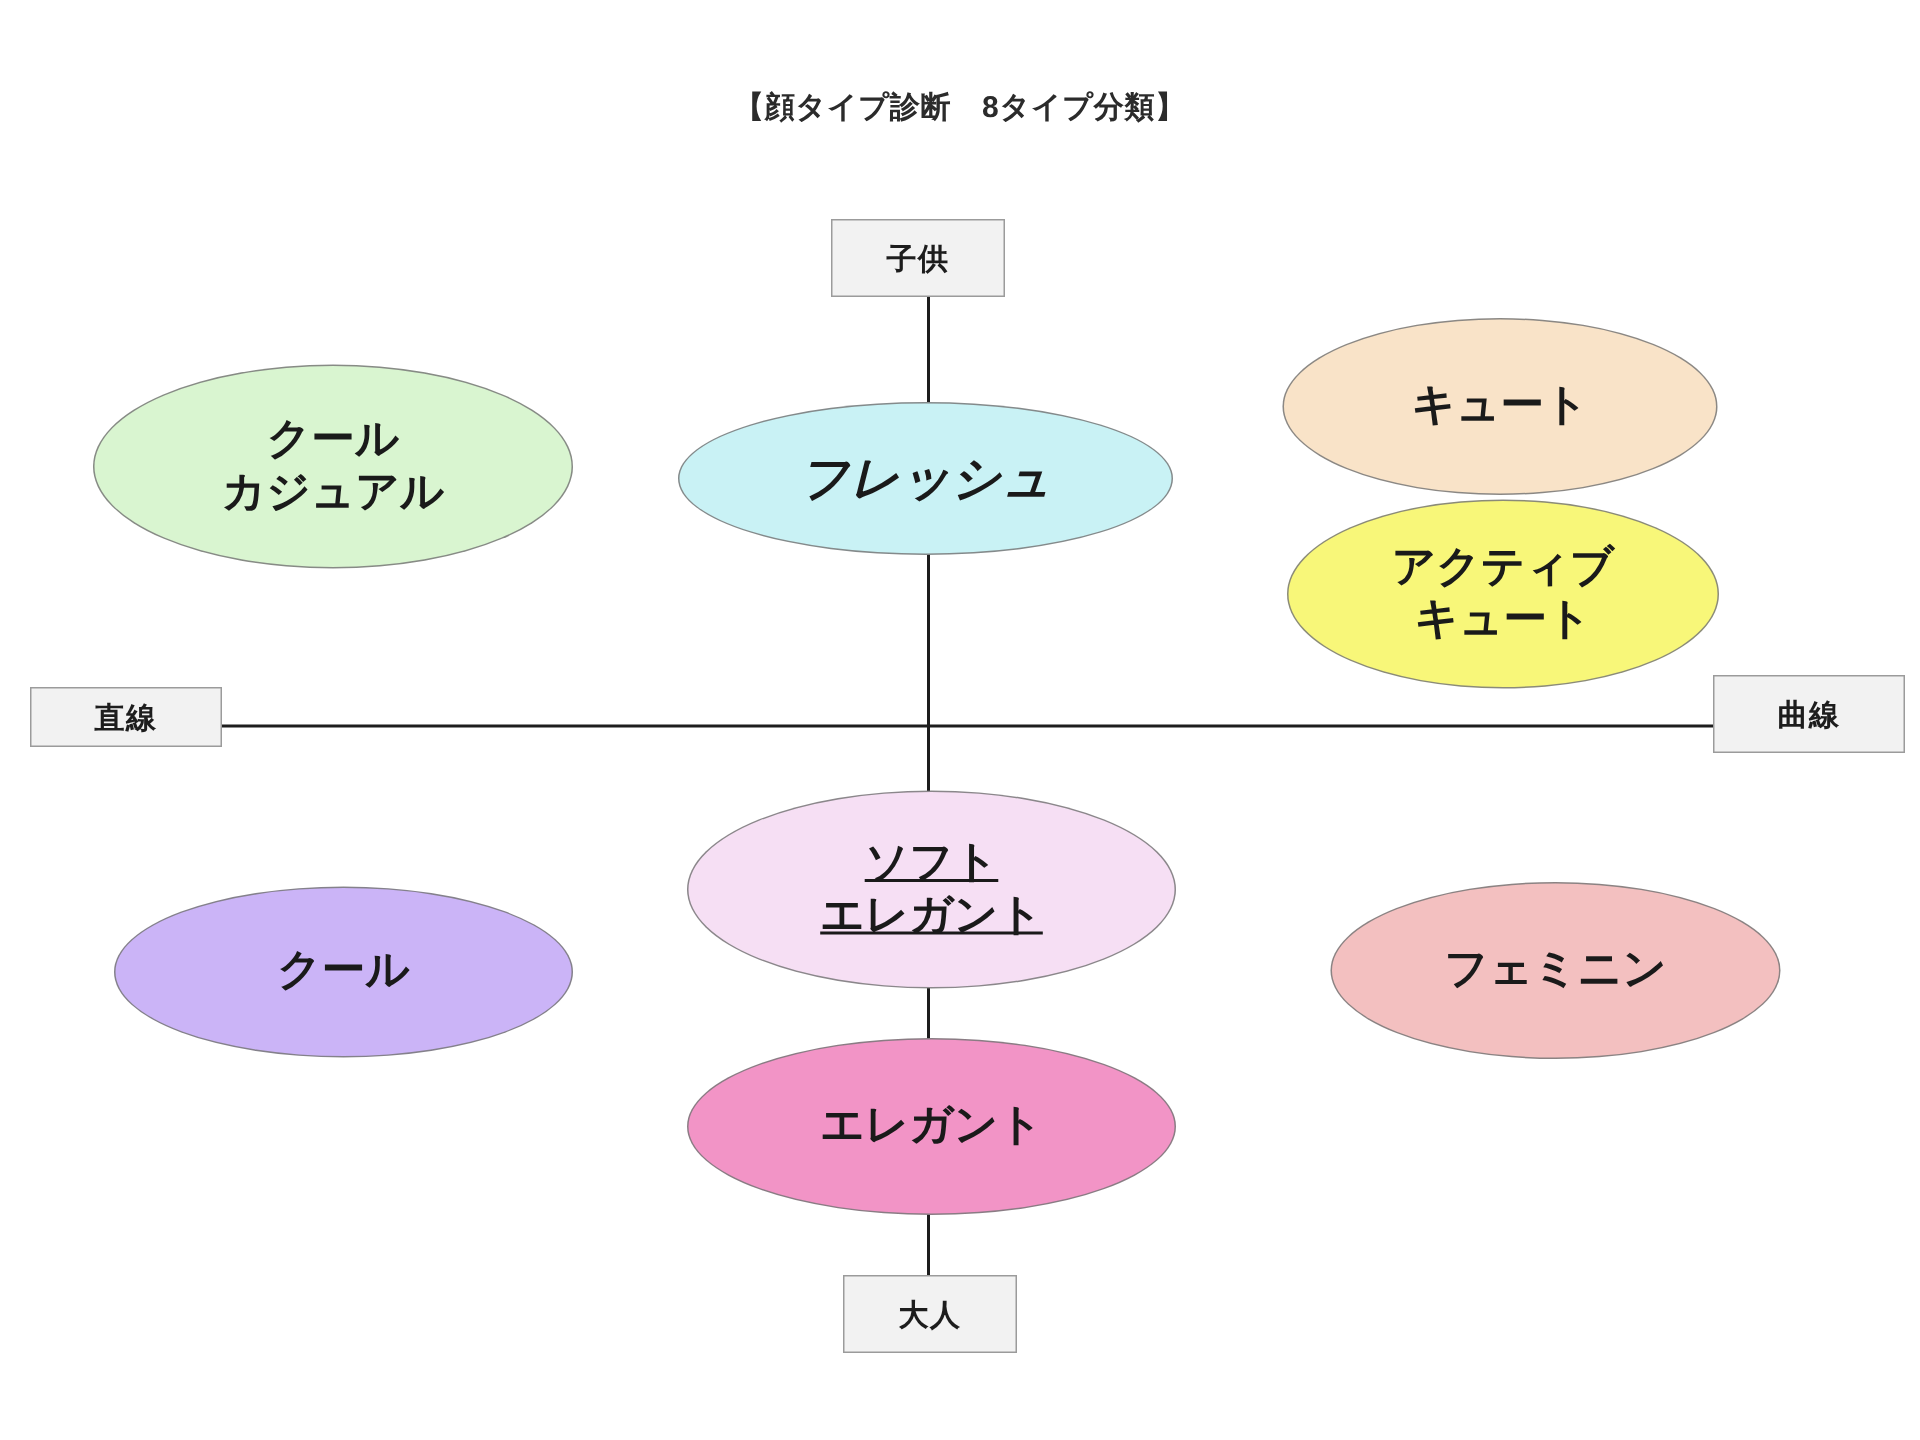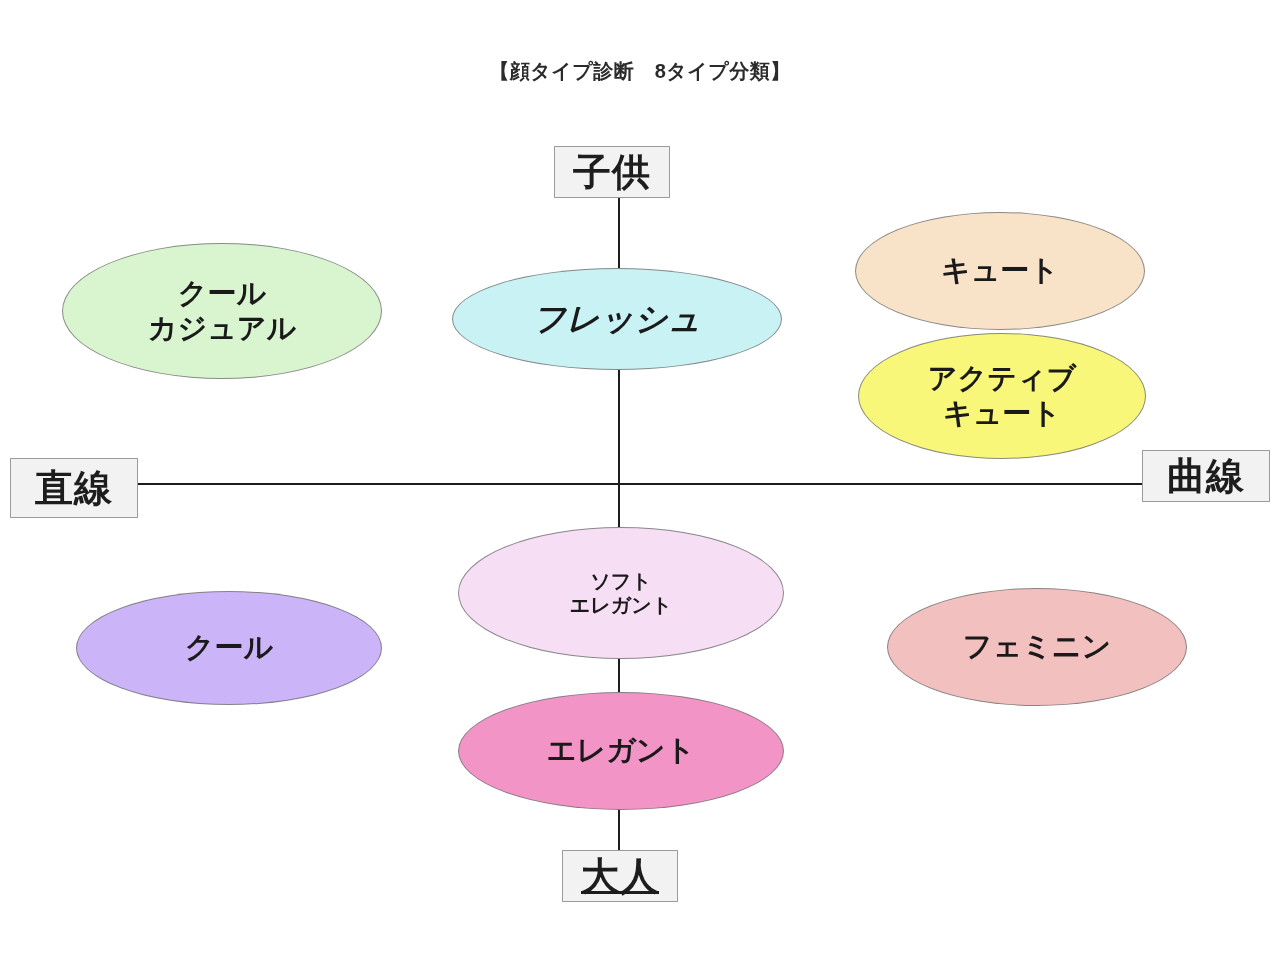--- a/index.html
+++ b/index.html
@@ -48,31 +48,31 @@
     border-left: 2.5px solid #1d1d1d;
   }
 
   
   .axis-label {
     position: absolute;
     box-sizing: border-box;
     background: #f2f2f2;
     border: 1.5px solid #9b9b9b;
     color: #1d1d1d;
-    font-size: 38px;
+    font-size: 20px;
     font-weight: 700;
     display: flex;
     align-items: center;
     justify-content: center;
     letter-spacing: 1px;
     white-space: nowrap;
   }
   .axis-label.child  { left: 554px; top: 146px; width: 116px; height: 52px; }
-  .axis-label.adult  { left: 562px; top: 850px; width: 116px; height: 52px; text-decoration: underline; }
-  .axis-label.straight { left: 10px;   top: 458px; width: 128px; height: 60px; }
+  .axis-label.adult  { left: 562px; top: 850px; width: 116px; height: 52px; }
+  .axis-label.straight { left: 20px;   top: 458px; width: 128px; height: 40px; }
   .axis-label.curve    { left: 1142px; top: 450px; width: 128px; height: 52px; }
 
   
   .node {
     position: absolute;
     box-sizing: border-box;
     border-radius: 50%;
     border: 1.5px solid rgba(120,120,120,0.85);
     display: flex;
     align-items: center;
@@ -82,21 +82,21 @@
     font-weight: 700;
     line-height: 1.22;
     white-space: pre-line;
   }
 
   .node.cool-casual   { left: 62px;  top: 243px; width: 320px; height: 136px; font-size: 29px; }
   .node.fresh         { left: 452px; top: 268px; width: 330px; height: 102px; font-size: 33px; }
   .node.cute          { left: 855px; top: 212px; width: 290px; height: 118px; font-size: 29px; }
   .node.active-cute   { left: 858px; top: 333px; width: 288px; height: 126px; font-size: 29px; }
   .node.cool          { left: 76px;  top: 591px; width: 306px; height: 114px; font-size: 29px; }
-  .node.soft-elegant  { left: 458px; top: 527px; width: 326px; height: 132px; font-size: 20px; }
+  .node.soft-elegant  { left: 458px; top: 527px; width: 326px; height: 132px; font-size: 29px; text-decoration: underline; }
   .node.elegant       { left: 458px; top: 692px; width: 326px; height: 118px; font-size: 29px; }
   .node.feminine      { left: 887px; top: 588px; width: 300px; height: 118px; font-size: 29px; }
 
   
   .layer-lines  { z-index: 1; }
   .layer-nodes  { z-index: 2; }
   .layer-labels { z-index: 3; }
 </style>
 </head>
 <body>

